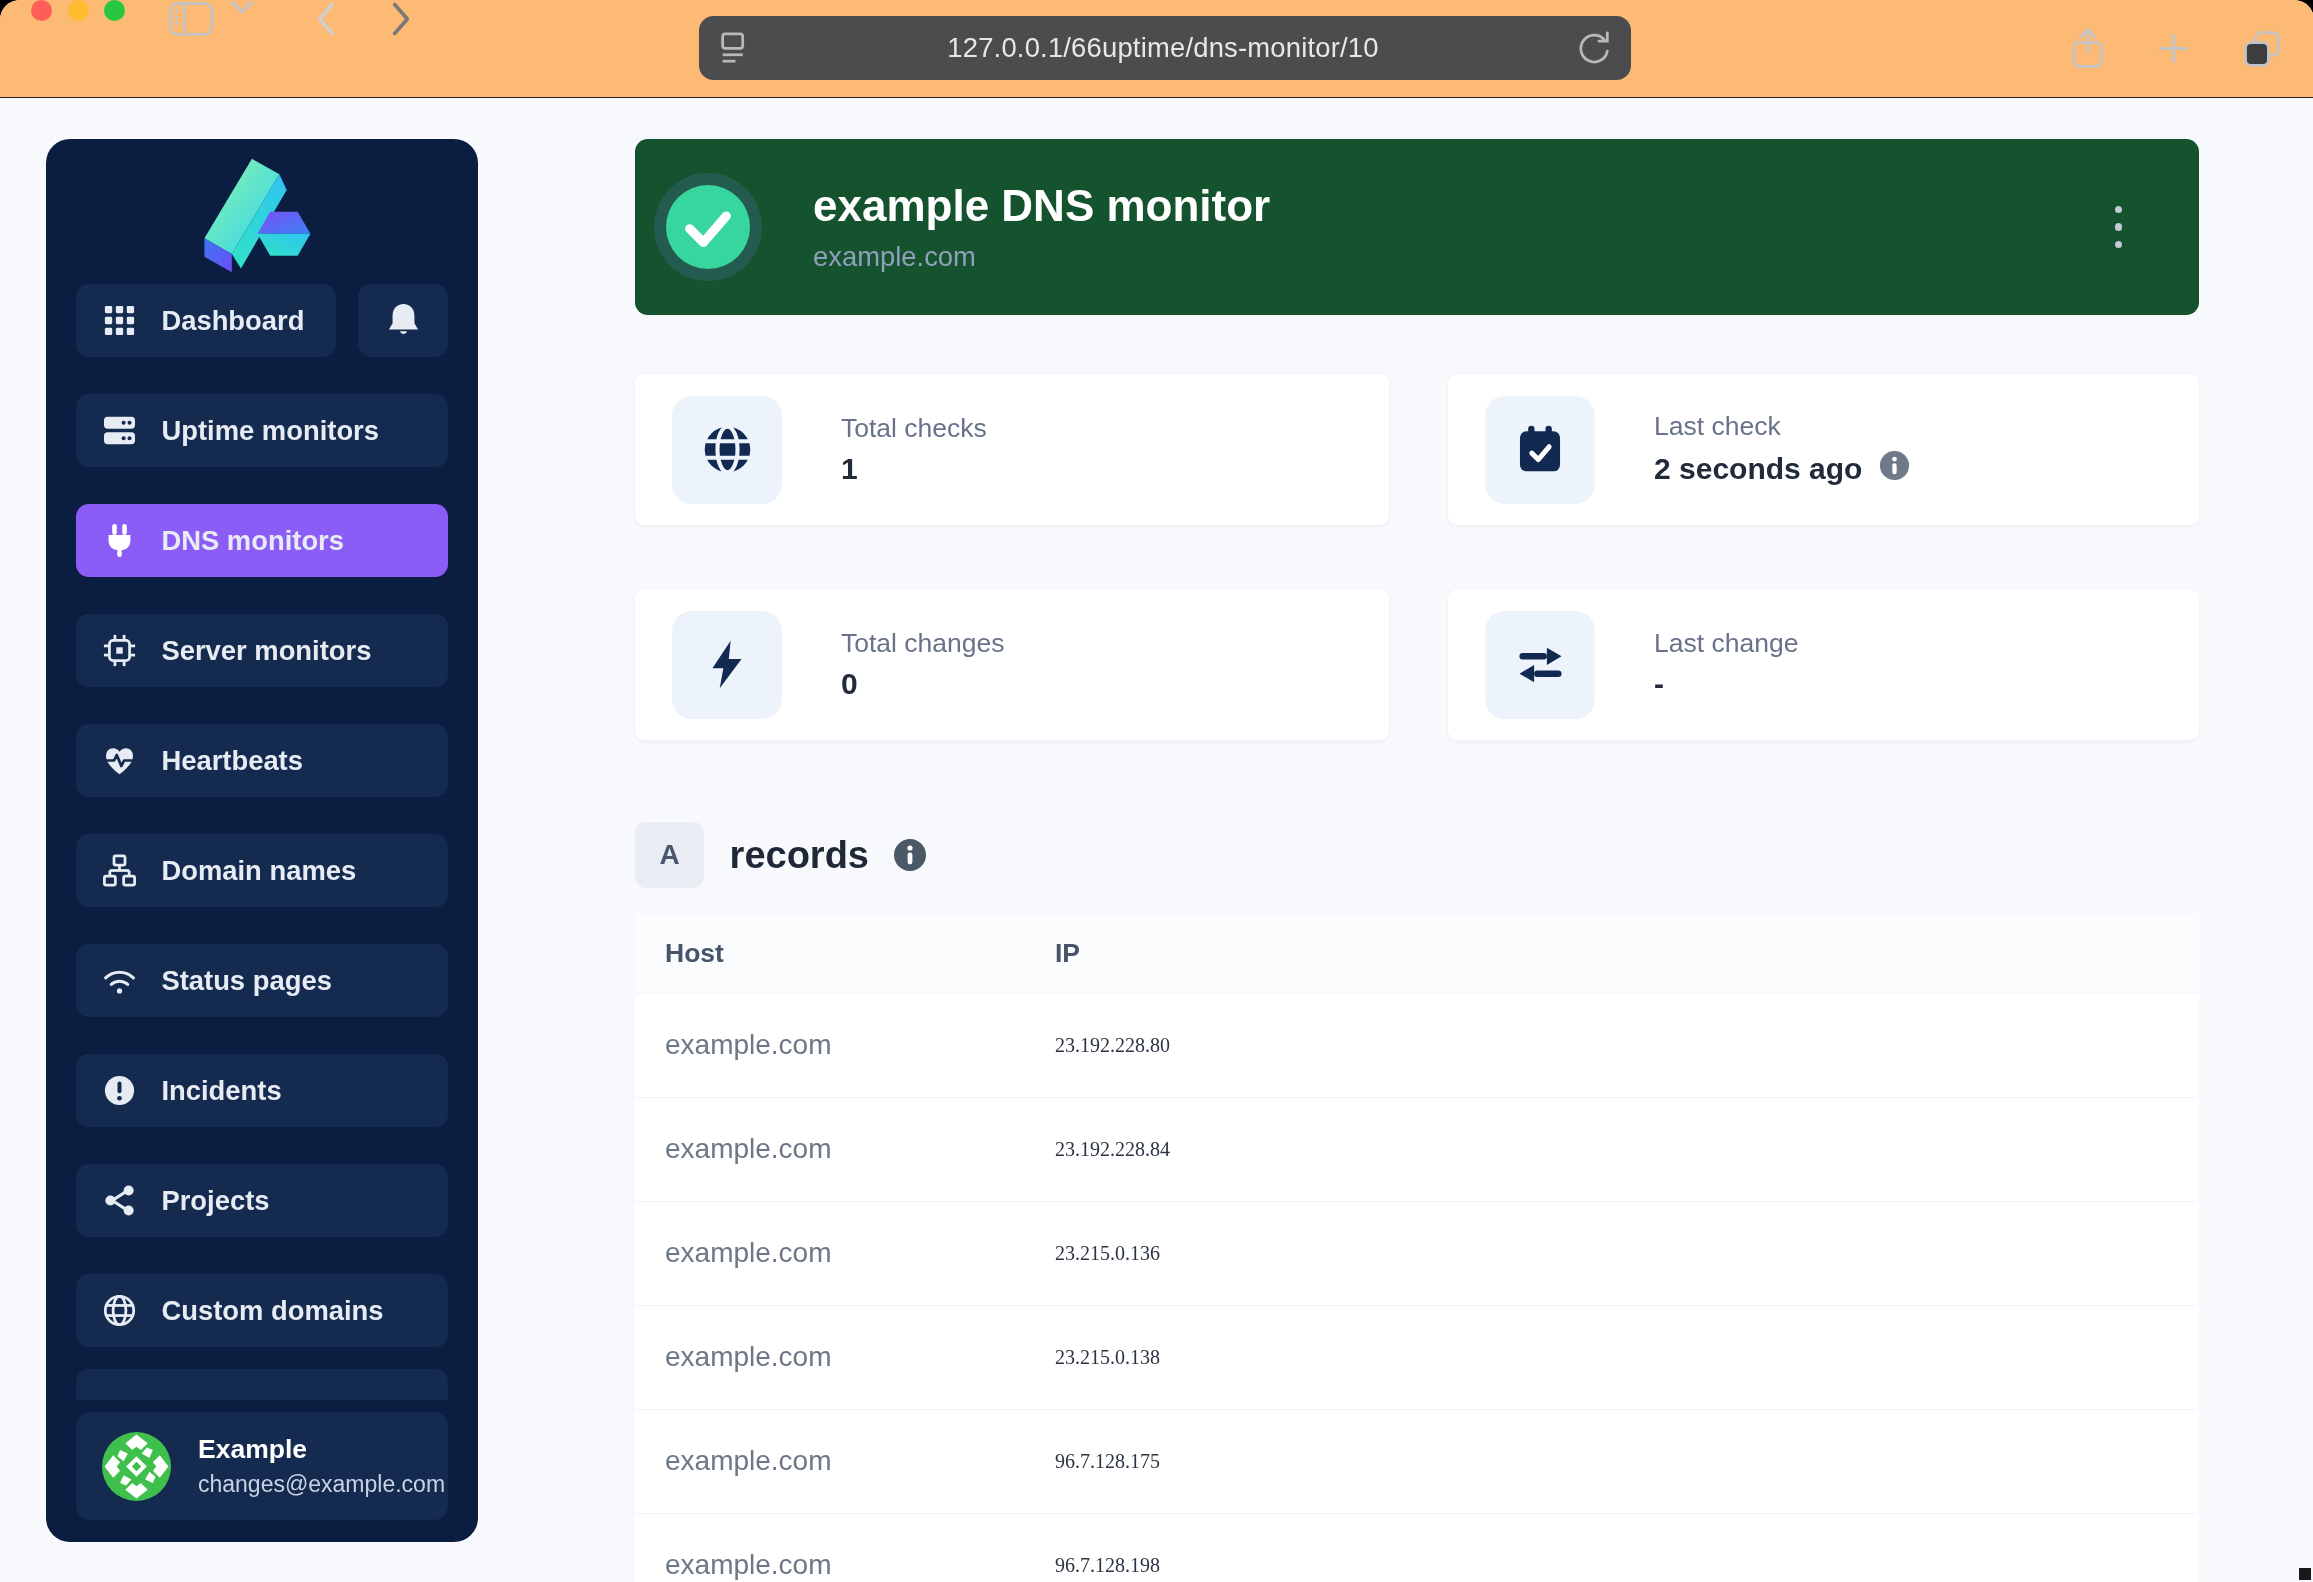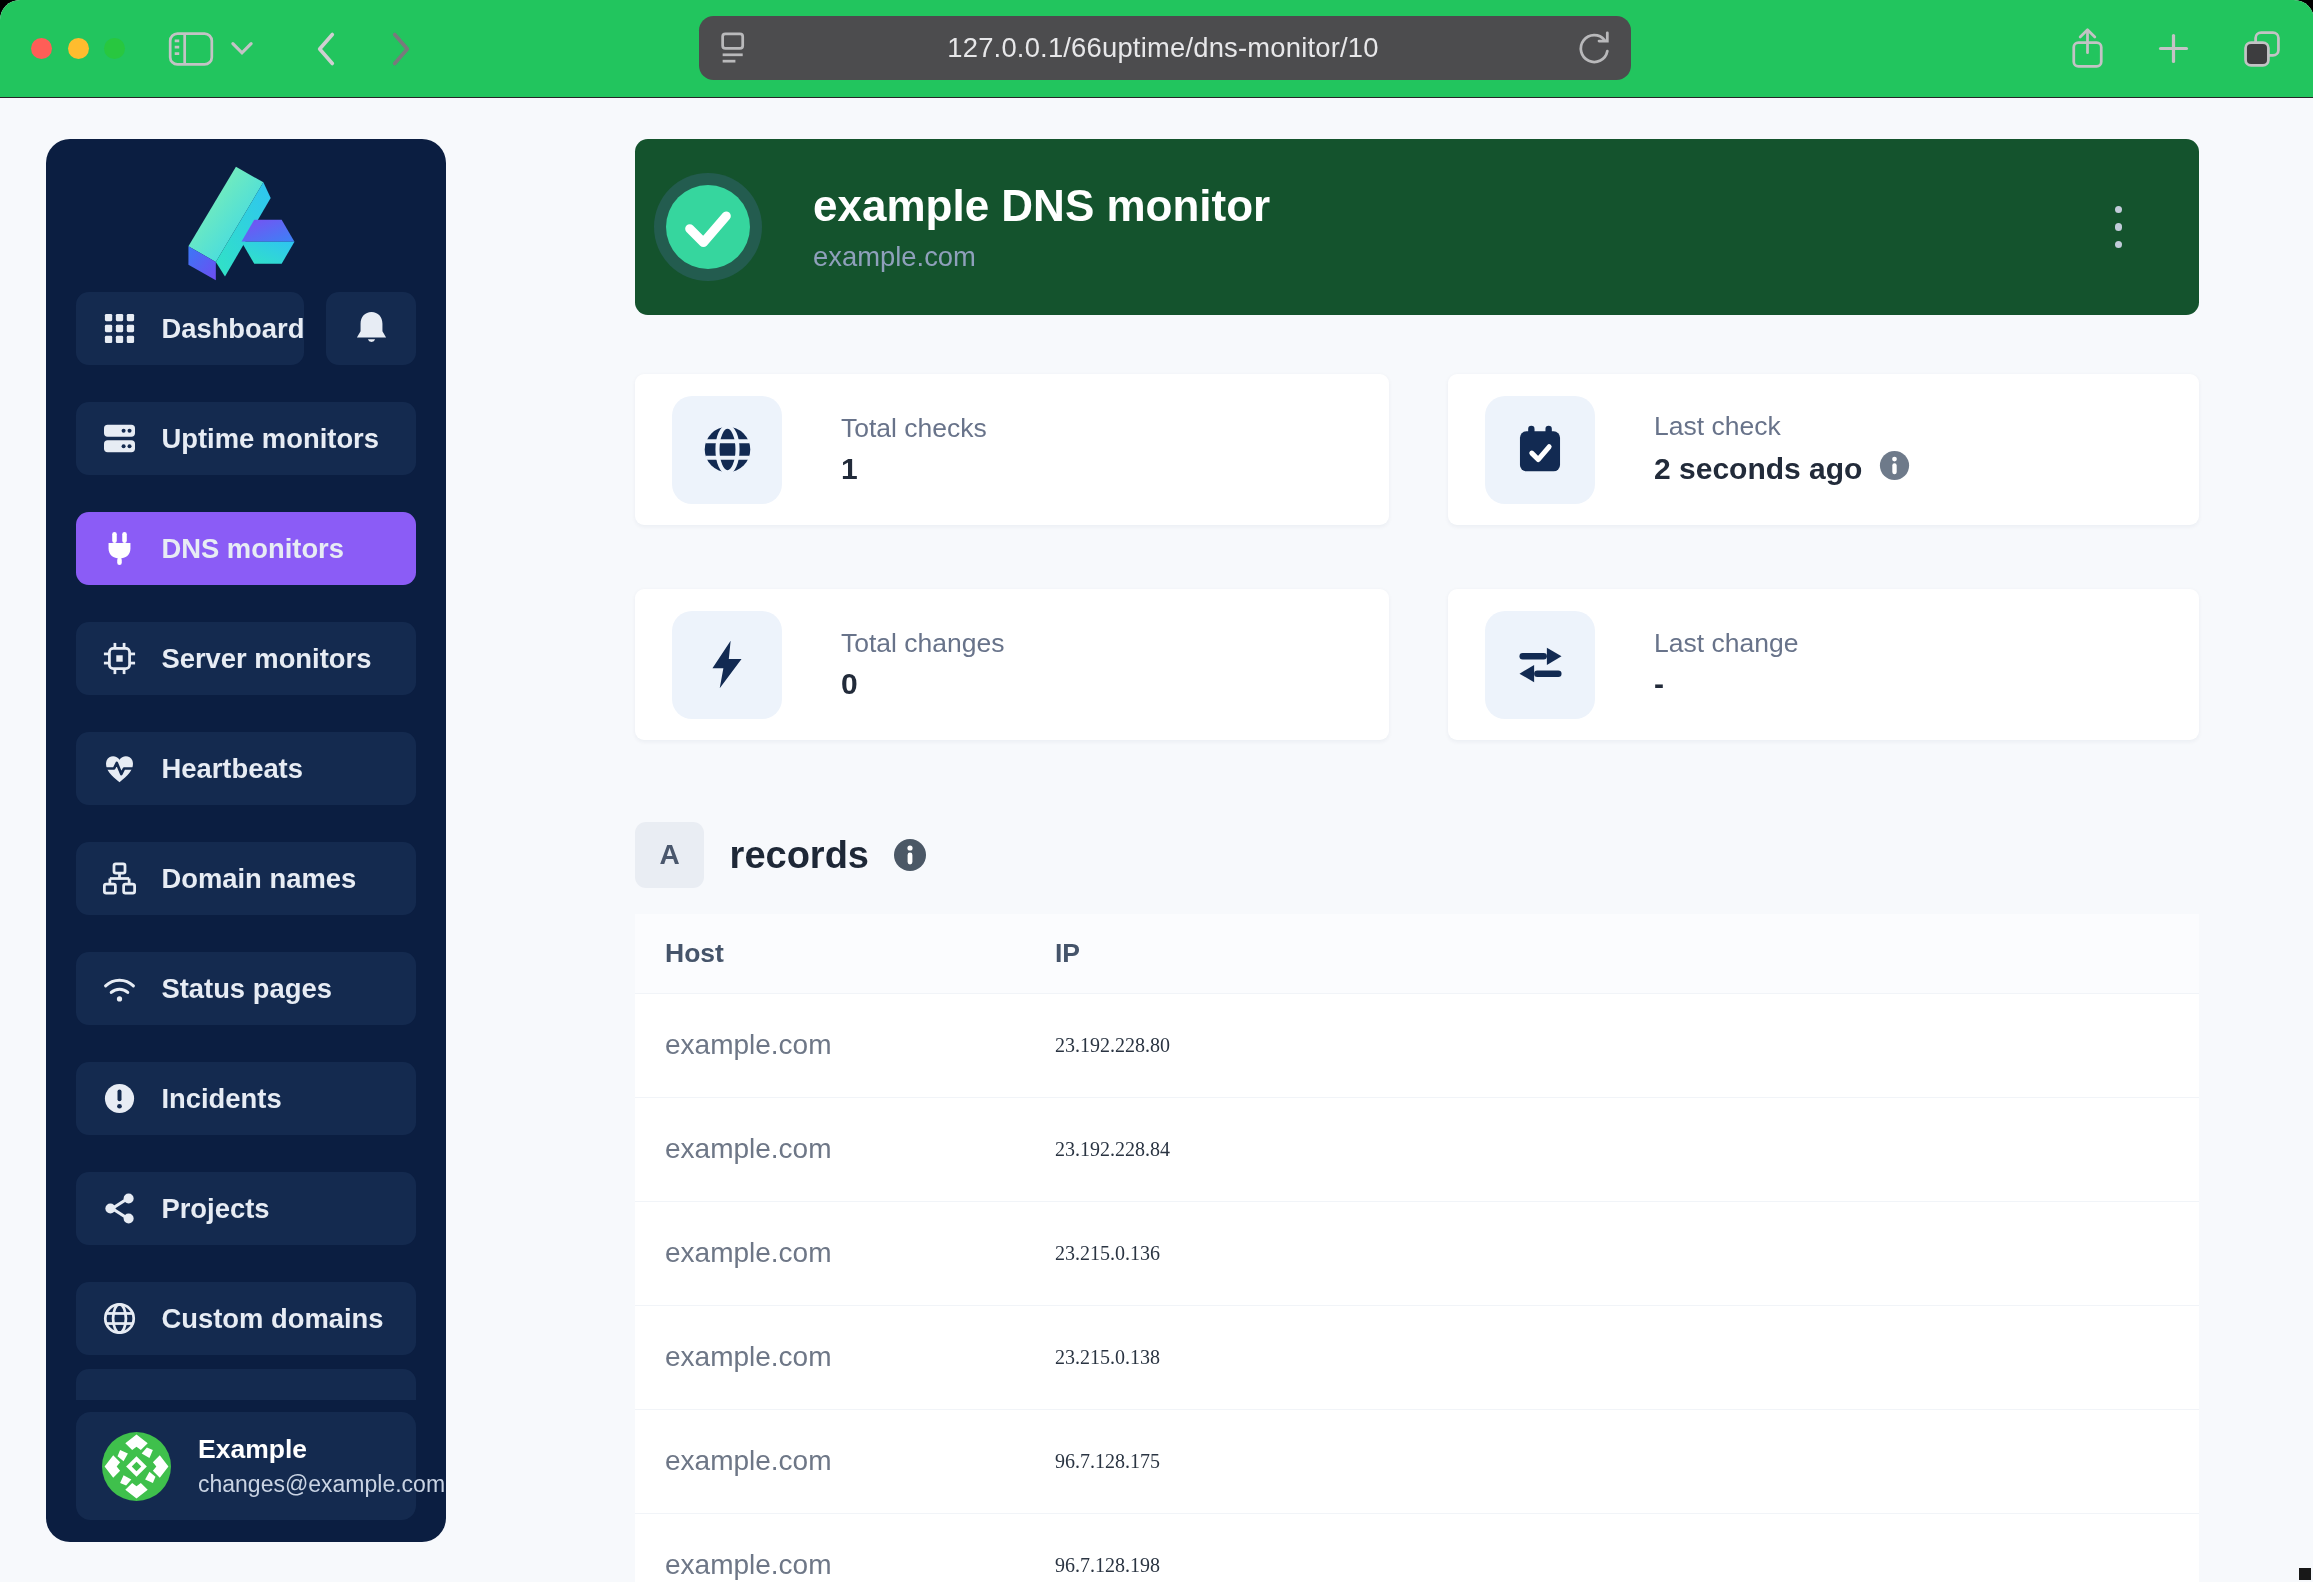--- a/index.html
+++ b/index.html
@@ -1,32 +1,32 @@
 <!DOCTYPE html>
 <html style="font-size:14.6px"><head>
 <meta charset="utf-8">
 <style>
   html,body{margin:0;padding:0;background:#000;}
   .screen{position:relative;width:2314px;height:1583px;background:#f7f9fc;overflow:hidden;
           font-family:"Liberation Sans","DejaVu Sans",sans-serif;border-radius:20px 20px 0 0;}
 
   
-  .chrome{position:absolute;top:0;left:0;right:0;height:97px;background:#22c55e;
-          border-bottom:0.9px solid #262628;display:flex;align-items:center;z-index:5;}
+  .chrome{position:absolute;top:0;left:0;right:0;height:97px;background:#fdba74;
+          border-bottom:0.9px solid #262628;display:flex;align-items:flex-start;z-index:5;}
   .traffic{display:flex;gap:15.5px;margin-left:31px;}
   .light{width:21px;height:21px;border-radius:50%;}
   .cbtn{display:flex;align-items:center;justify-content:center;background:none;border:none;padding:0;cursor:default;}
   .urlbar{position:absolute;left:699px;top:15.5px;width:932px;height:64px;background:#4c4c4e;
           border-radius:14.6px;display:flex;align-items:center;}
   .url-text{flex:1;text-align:center;font-size:27.4px;color:#e7e7e9;letter-spacing:0.2px;}
   .chrome-right{position:absolute;right:31px;top:0;height:97px;display:flex;align-items:center;gap:49px;}
 
   
-  .sidebar{position:absolute;left:46px;top:139px;width:400px;height:1403px;background:#0b1e41;
-           border-radius:24px;padding:16px 30px;box-sizing:border-box;}
+  .sidebar{position:absolute;left:46px;top:139px;width:432px;height:1403px;background:#0b1e41;
+           border-radius:24px;padding:8px 30px;box-sizing:border-box;}
   .logo-wrap{height:137px;display:flex;align-items:center;justify-content:center;}
   .dash-row{display:flex;gap:22px;margin-bottom:37px;}
   .side-item{height:73px;border-radius:12.8px;background:#142a4f;display:flex;align-items:center;
              margin-bottom:37px;padding-left:27.4px;cursor:pointer;}
   .dash-row .side-item{flex:1;margin-bottom:0;}
   .side-item.active{background:#8b5cf6;}
   .si-icon{width:33px;height:33px;margin-right:25px;display:flex;align-items:center;justify-content:center;flex:none;}
   .si-label{font-size:27.4px;font-weight:600;color:#e7ecf4;white-space:nowrap;}
   .bell-btn{width:90px;height:73px;background:#142a4f;border-radius:12.8px;display:flex;
             align-items:center;justify-content:center;flex:none;}

